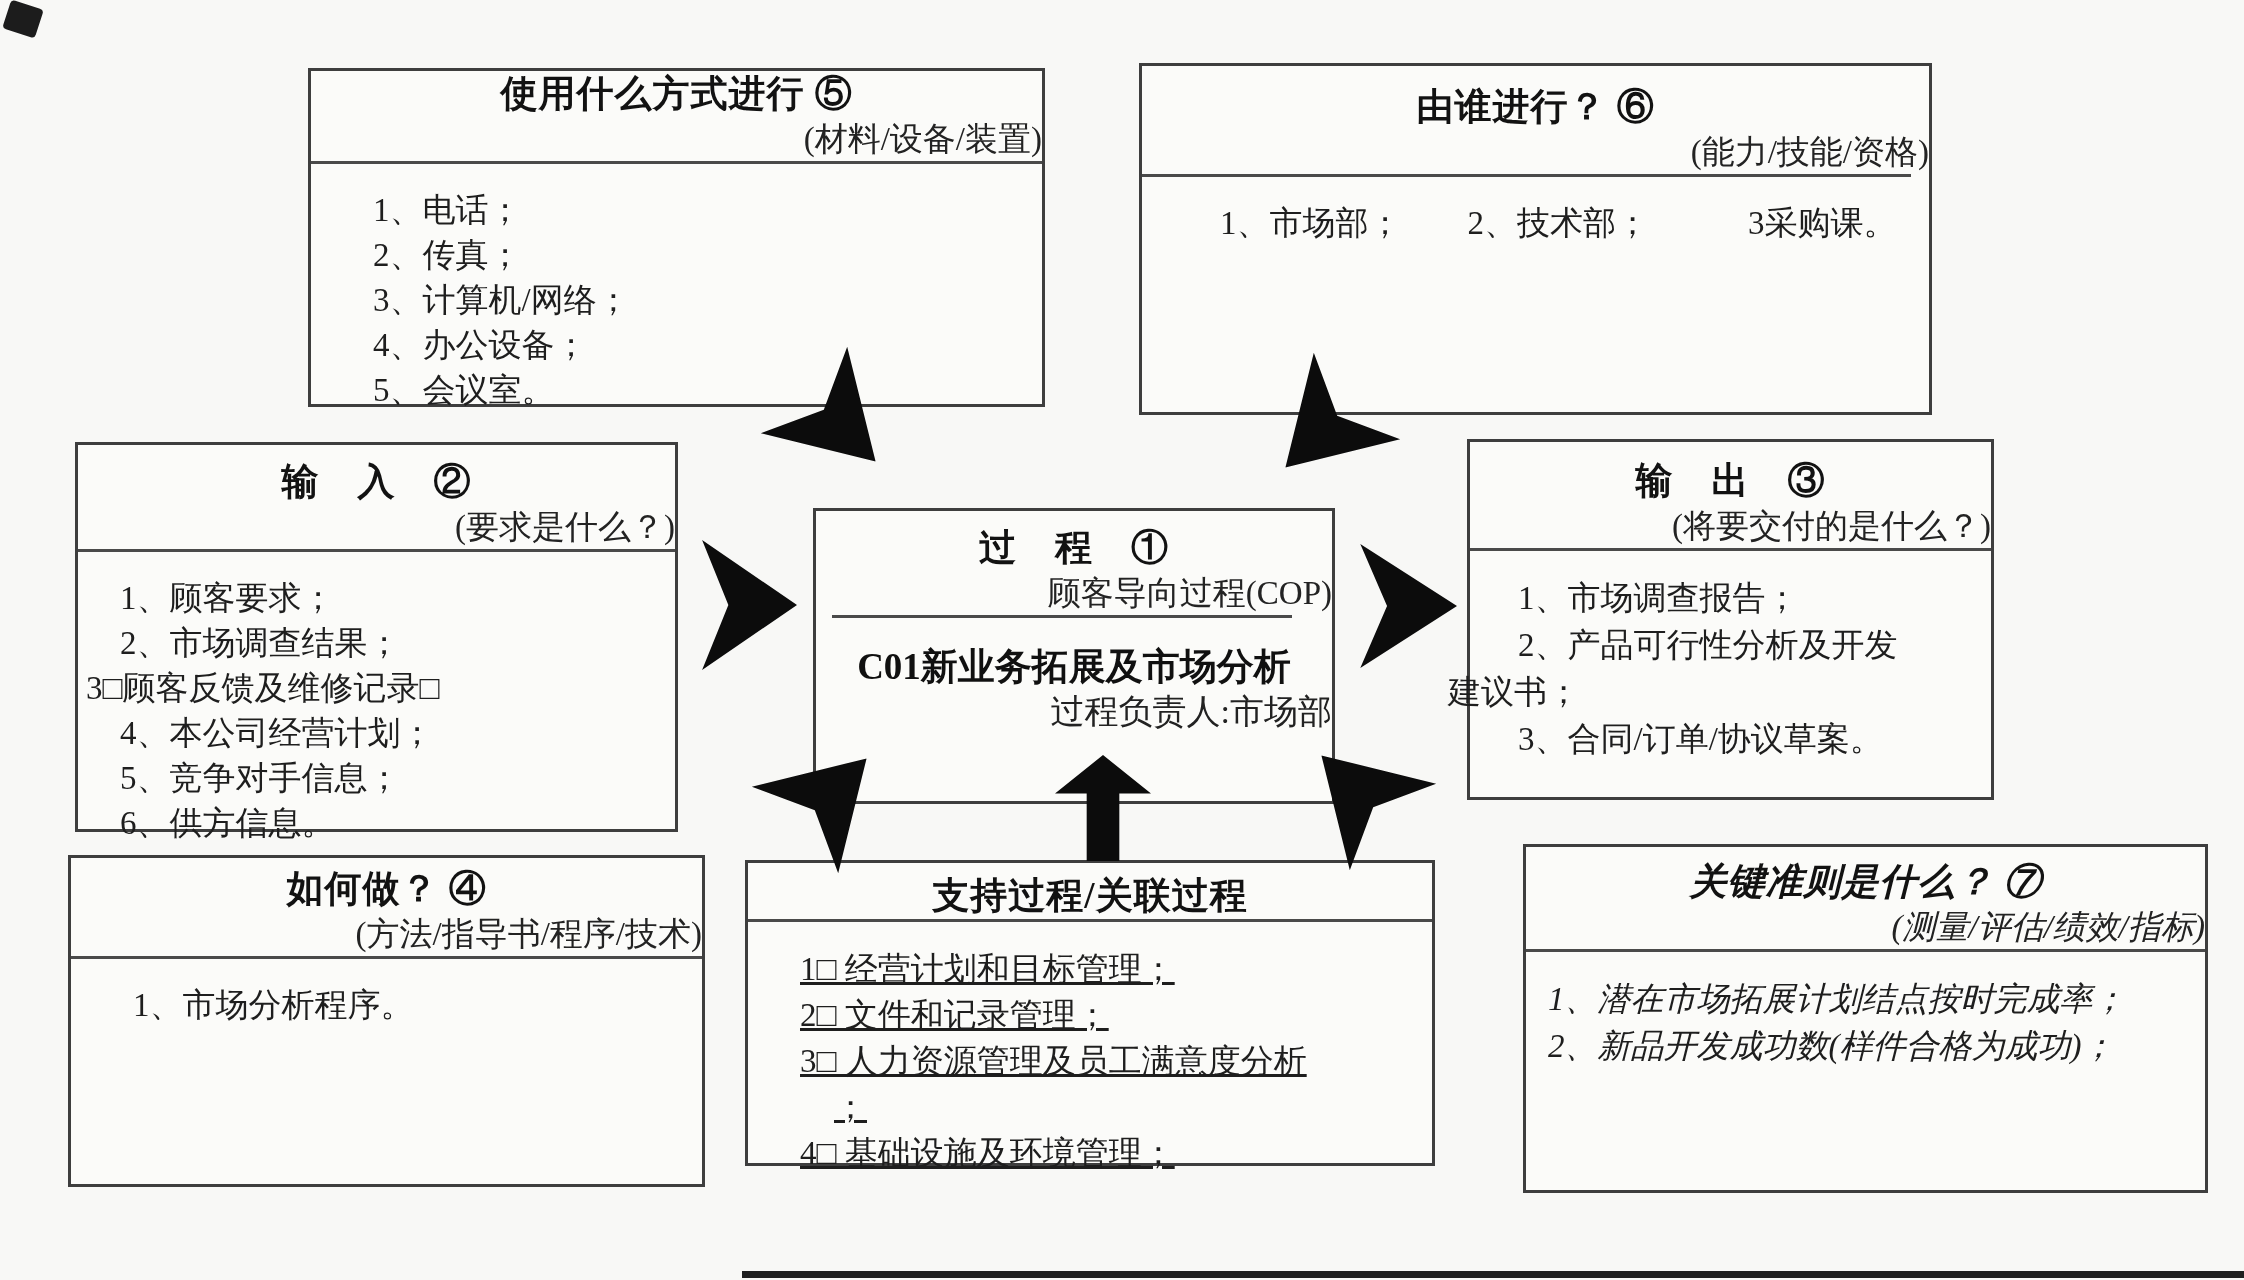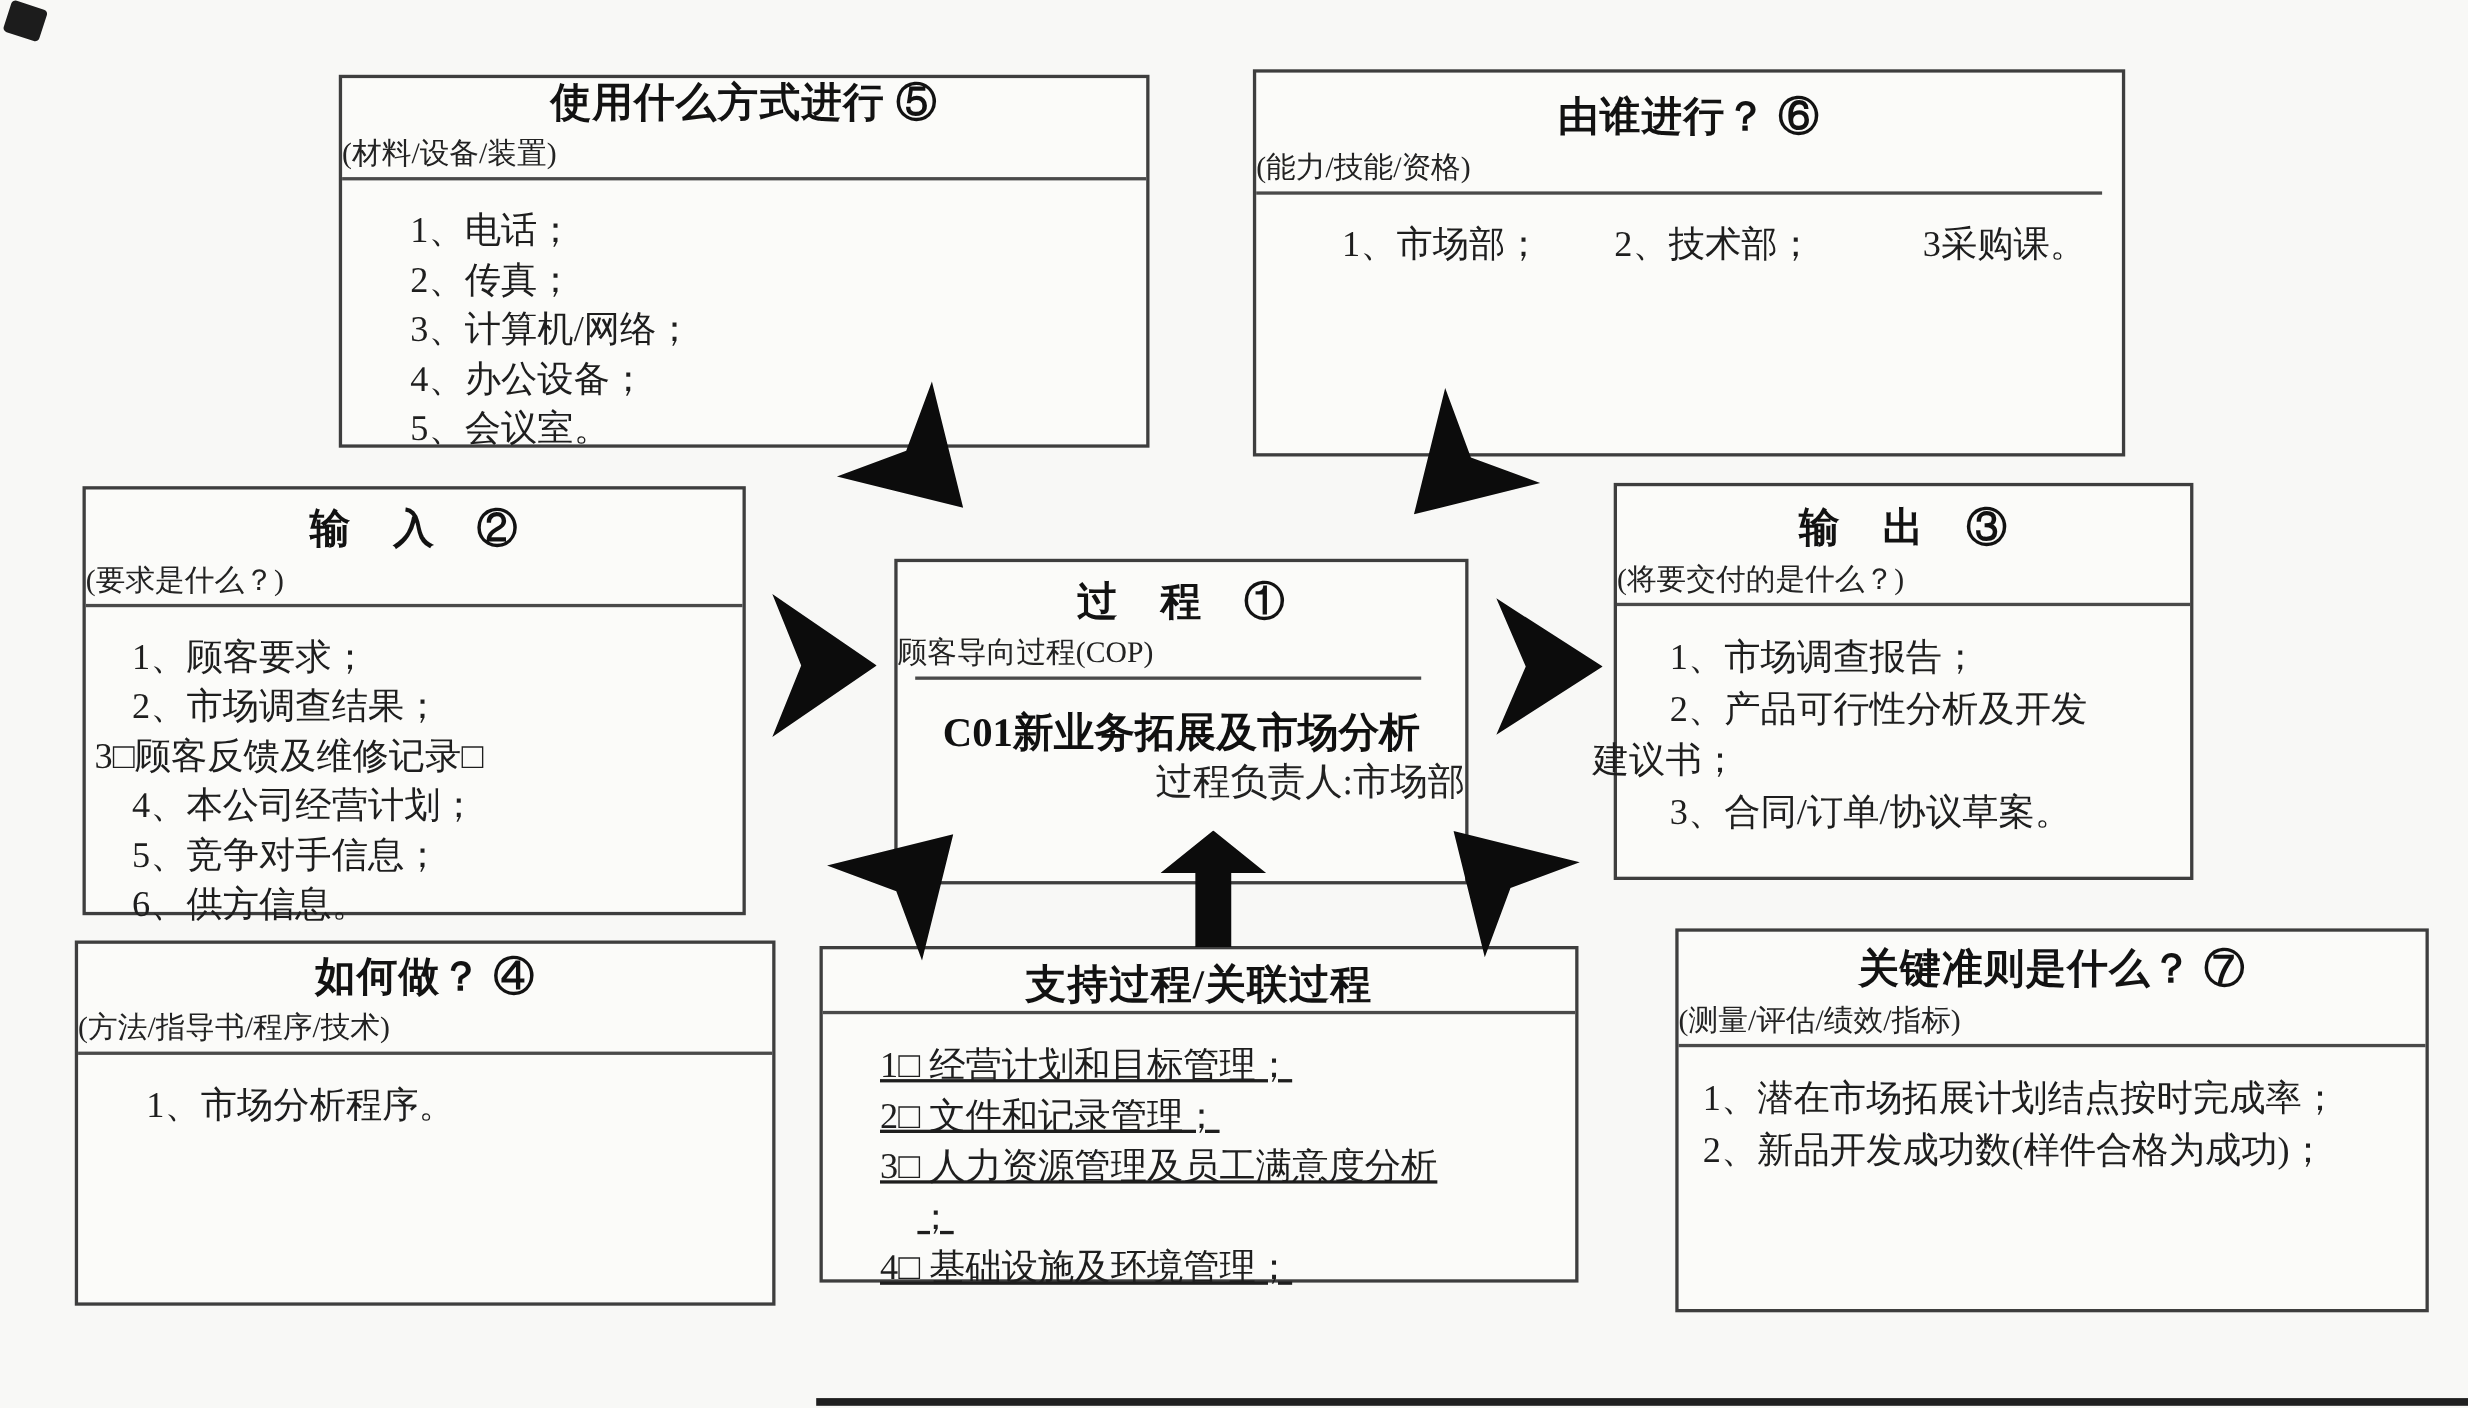--- a/index.html
+++ b/index.html
@@ -7,33 +7,33 @@
     position:relative;width:2244px;height:1280px;overflow:hidden;
     background:#f8f8f6;
     font-family:"Liberation Serif","DejaVu Serif",serif;
     color:#1d1d1d;
   }
   .box{
     position:absolute;border:3px solid #3e3e3e;background:#fbfbf9;
     box-sizing:border-box;
   }
   .bt{font-weight:bold;text-align:center;font-size:37px;line-height:46px;color:#121212;letter-spacing:1px;}
-  .bs{text-align:left;font-size:27px;line-height:44px;color:#232323;}
+  .bs{text-align:right;font-size:33px;line-height:44px;color:#232323;}
   .rule{border:0;border-top:3px solid #4a4a4a;margin:0;}
   .items{font-size:33px;color:#1e1e1e;margin-top:24px;}
   .li{line-height:45px;white-space:nowrap;}
 
   
   #box-method  {left:308px; top:68px;  width:737px; height:339px; padding-top:0;}
   #box-who     {left:1139px;top:63px;  width:793px; height:352px; padding-top:18px;}
   #box-input   {left:75px;  top:442px; width:603px; height:390px; padding-top:14px;}
   #box-output  {left:1467px;top:439px; width:527px; height:361px; padding-top:16px;}
   #box-how     {left:68px;  top:855px; width:637px; height:332px; padding-top:8px;}
   #box-support {left:745px; top:860px; width:690px; height:306px; padding-top:10px;}
-  #box-criteria{left:1523px;top:844px; width:685px; height:349px; padding-top:12px;}
+  #box-criteria{left:1523px;top:844px; width:685px; height:349px; padding-top:12px;font-style:italic;}
   #box-process {left:813px; top:508px; width:522px; height:296px; padding-top:14px;}
 
   #box-method  .items{padding-left:62px;}
   #box-who     .items{padding-left:78px;}
   #box-input   .items{padding-left:42px;}
   #box-input   .li.flush{margin-left:-34px;}
   #box-output  .items{padding-left:48px;}
   #box-output  .li{line-height:47px;}
   #box-output  .li.flush{margin-left:-70px;}
   #box-how     .items{padding-left:62px;}

